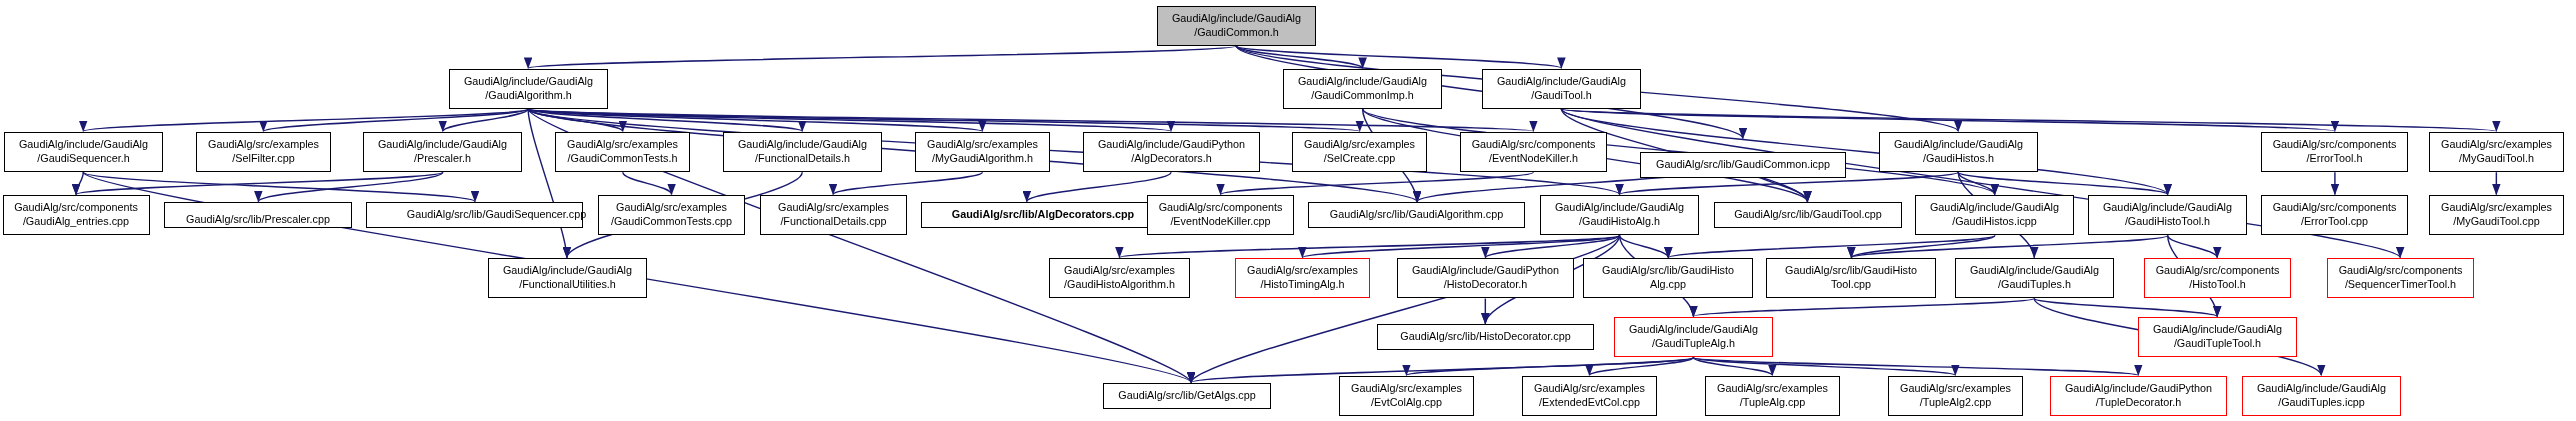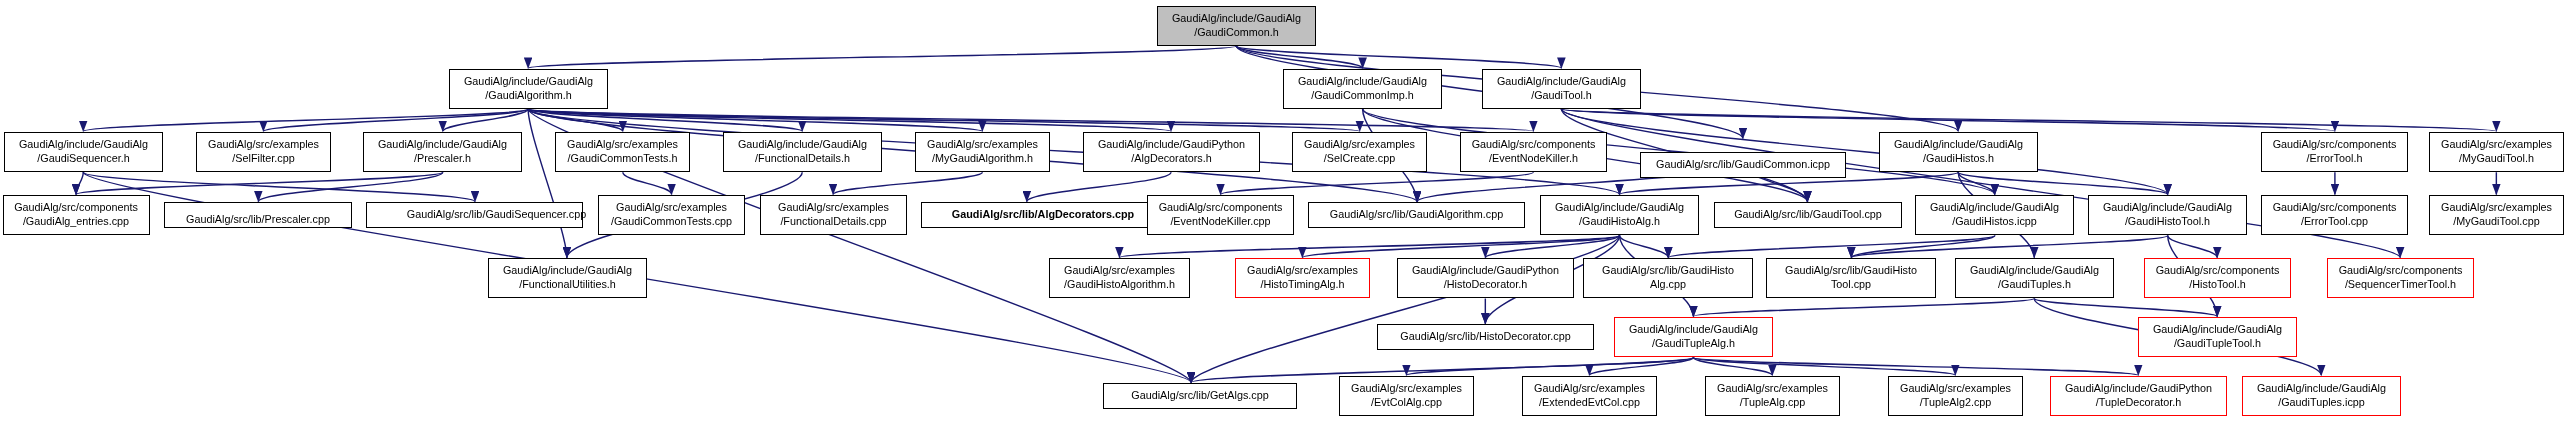--- a/index.html
+++ b/index.html
@@ -281,21 +281,21 @@
       <div>GaudiAlg/src/lib/HistoDecorator.cpp</div>
     </div>
     <div class="node truncated" style="left: 1614px; top: 317px; width: 159px; height: 40px;">
       <div>GaudiAlg/include/GaudiAlg</div>
       <div>/GaudiTupleAlg.h</div>
     </div>
     <div class="node truncated" style="left: 2138px; top: 317px; width: 159px; height: 40px;">
       <div>GaudiAlg/include/GaudiAlg</div>
       <div>/GaudiTupleTool.h</div>
     </div>
-    <div class="node" style="left: 1103px; top: 383px; width: 194px; height: 26px;">
+    <div class="node" style="left: 1103px; top: 383px; width: 168px; height: 26px;">
       <div>GaudiAlg/src/lib/GetAlgs.cpp</div>
     </div>
     <div class="node" style="left: 1339px; top: 376px; width: 135px; height: 40px;">
       <div>GaudiAlg/src/examples</div>
       <div>/EvtColAlg.cpp</div>
     </div>
     <div class="node" style="left: 1522px; top: 376px; width: 135px; height: 40px;">
       <div>GaudiAlg/src/examples</div>
       <div>/ExtendedEvtCol.cpp</div>
     </div>

